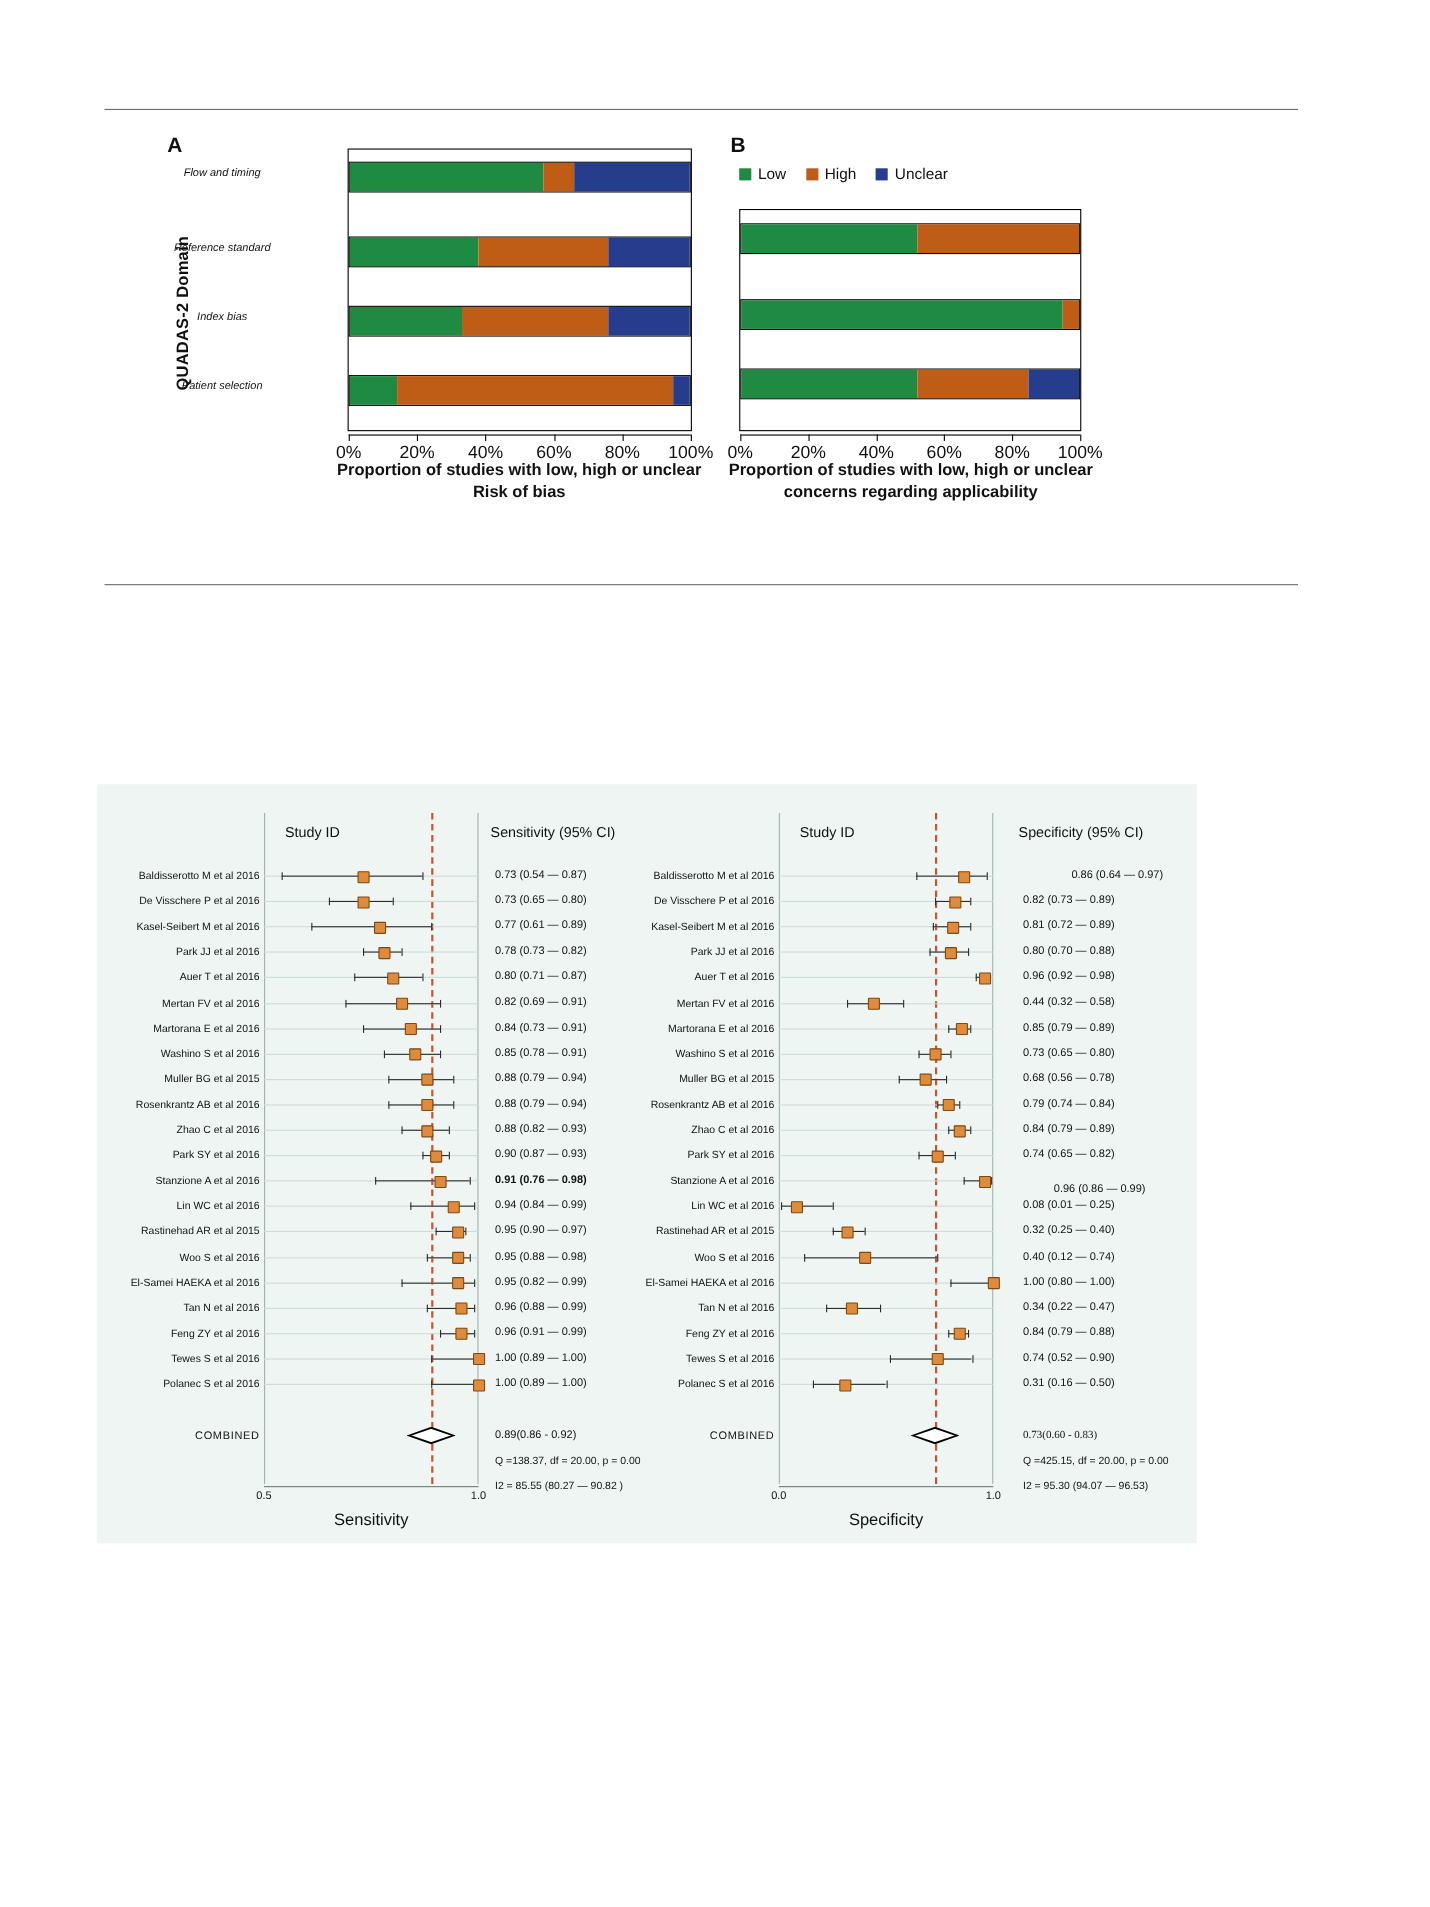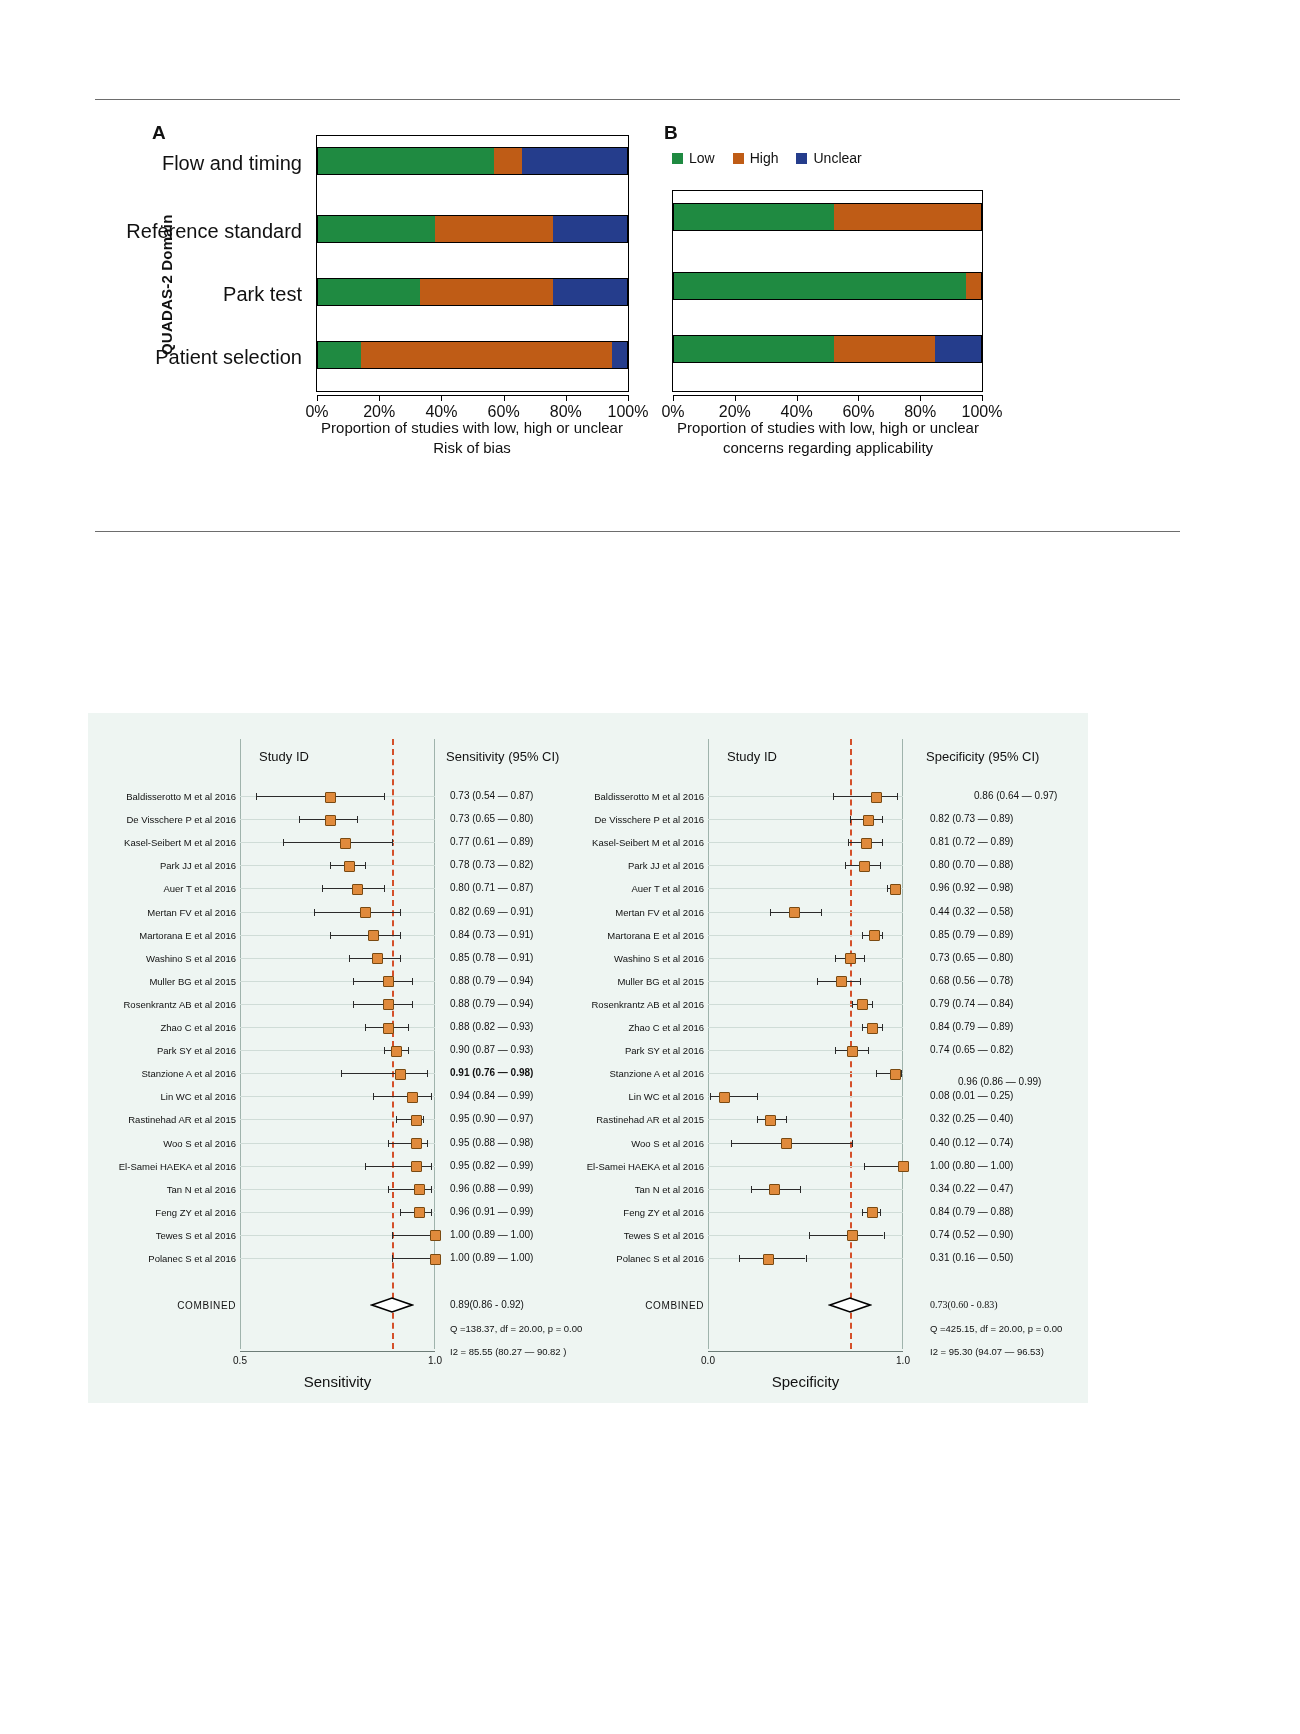--- a/index.html
+++ b/index.html
@@ -22,25 +22,25 @@
   }
 
   
   .plot{position:absolute;border:1px solid #000;background:#fff;box-sizing:border-box;}
   #plotA{left:316px;top:135px;width:313px;height:257px;}
   #plotB{left:672px;top:190px;width:311px;height:202px;}
 
   .barrow{position:absolute;height:28px;display:flex;box-sizing:border-box;border:1px solid #000;}
   .seg{height:100%;}
 
-  .cat-label{position:absolute;font-size:20px;text-align:right;white-space:nowrap;}
+  .cat-label{position:absolute;font-size:10px;text-align:center;white-space:nowrap;font-style:italic;}
   .tick{position:absolute;transform:translateX(-50%);white-space:nowrap;}
   .tickline{position:absolute;width:1px;height:6px;background:#000;}
 
-  .axis-title{position:absolute;font-weight:normal;font-size:15px;text-align:center;line-height:1.35;}
+  .axis-title{position:absolute;font-weight:bold;font-size:15px;text-align:center;line-height:1.35;}
 
   .legend{position:absolute;display:flex;gap:18px;align-items:center;font-size:14px;}
   .legend .item{display:flex;align-items:center;gap:6px;}
   .swatch{width:11px;height:11px;display:inline-block;}
 
   .xaxisline{position:absolute;height:1px;background:#000;}
 
   
   #forest{position:absolute;left:88px;top:713px;width:1000px;height:690px;background:#eef5f2;}
   .fhalf{position:absolute;top:0;height:690px;}
@@ -95,21 +95,21 @@
     </div>
     <div class="barrow" style="left:317px;top:341px;width:311px;">
       <div class="seg" style="width:43.540000000000006px;background:#1f8a41;"></div>
       <div class="seg" style="width:251.91000000000003px;background:#bf5c16;"></div>
       <div class="seg" style="width:15.55px;background:#253d8c;"></div>
     </div>
   </div>
 <div id="catlabelsA">
     <div class="cat-label" style="left:102px;top:152px;width:200px;">Flow and timing</div>
     <div class="cat-label" style="left:102px;top:220px;width:200px;">Reference standard</div>
-    <div class="cat-label" style="left:102px;top:283px;width:200px;">Park test</div>
+    <div class="cat-label" style="left:102px;top:283px;width:200px;">Index bias</div>
     <div class="cat-label" style="left:102px;top:346px;width:200px;">Patient selection</div>
   </div>
 <div id="ticksA">
     <div class="xaxisline" style="left:317px;top:395px;width:311px;"></div>
     <div class="tickline" style="left:317px;top:395px;"></div>
     <div class="tick" style="left:317px;top:403px;">0%</div>
     <div class="tickline" style="left:379.2px;top:395px;"></div>
     <div class="tick" style="left:379.2px;top:403px;">20%</div>
     <div class="tickline" style="left:441.4px;top:395px;"></div>
     <div class="tick" style="left:441.4px;top:403px;">40%</div>

